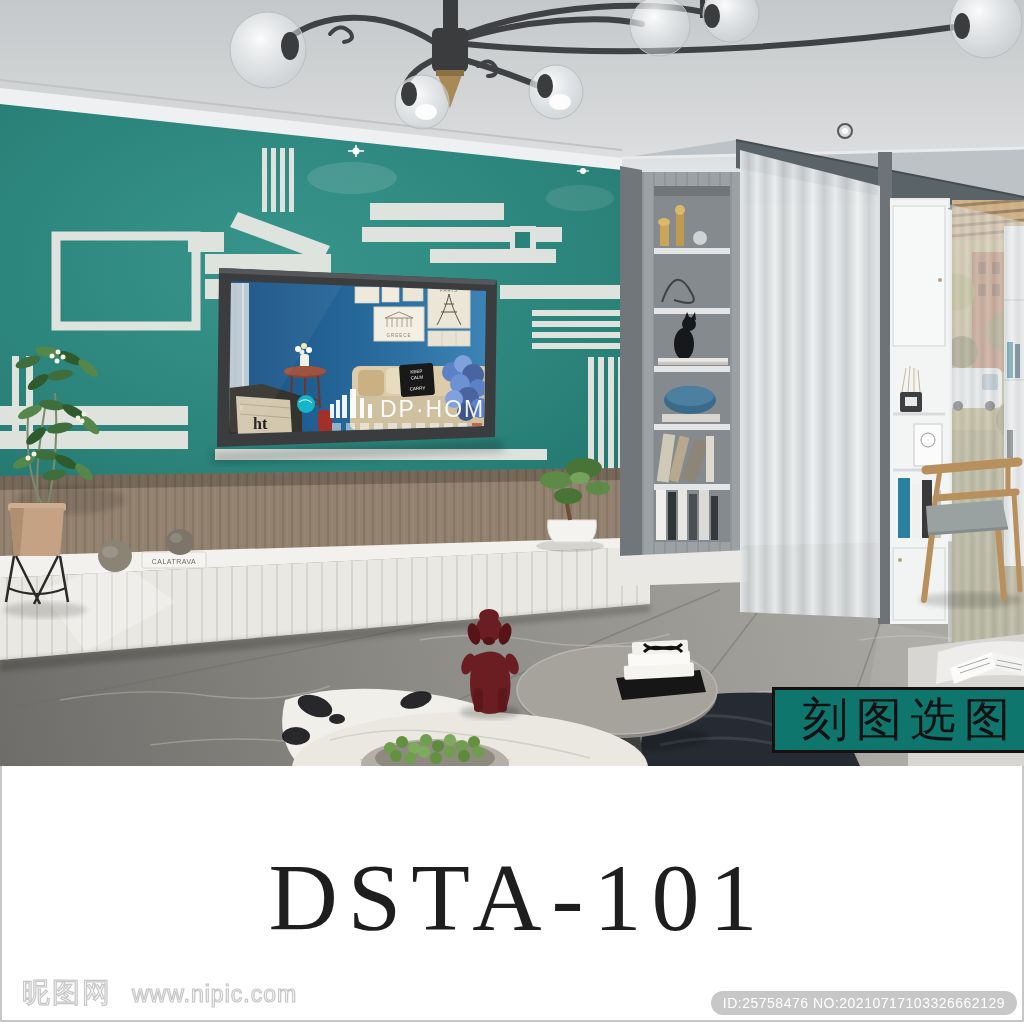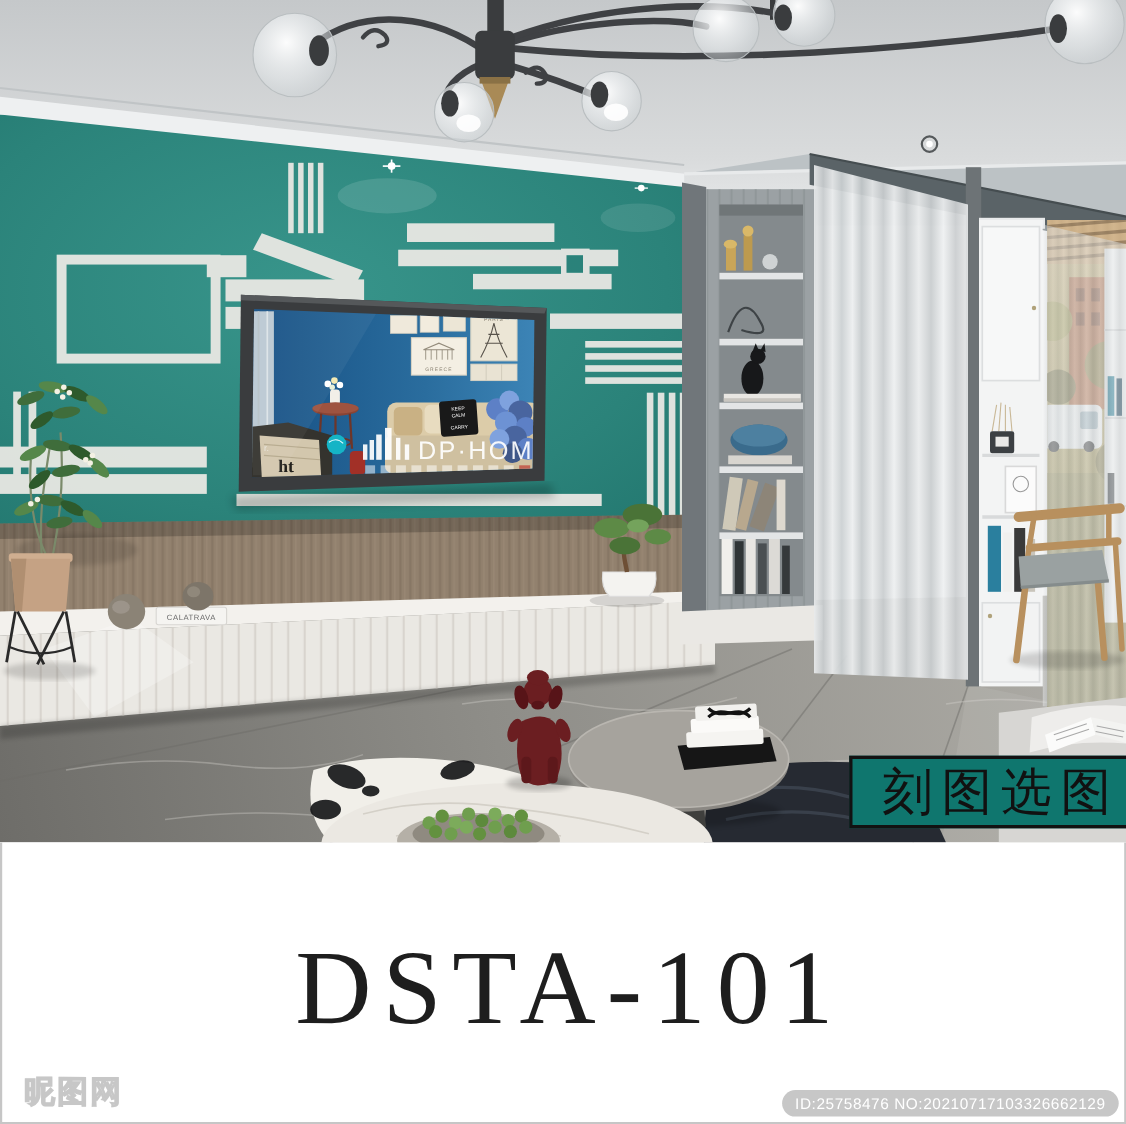--- a/index.html
+++ b/index.html
@@ -12,21 +12,21 @@
         font-family:"Liberation Serif","DejaVu Serif",serif;
         font-size:46px;letter-spacing:8px;color:#111;}
   .lower{position:absolute;top:766px;left:0;width:1024px;height:256px;
         box-sizing:border-box;background:#ffffff;
         border-left:2px solid #c6c6c6;border-right:2px solid #c6c6c6;border-bottom:2px solid #c6c6c6;}
   .product-code{margin-top:84px;text-align:center;
         font-family:"Liberation Serif","DejaVu Serif",serif;
         font-size:96px;letter-spacing:10px;color:#1e1e1e;line-height:1;margin-left:12px;}
   .wm{position:absolute;left:20px;bottom:8px;display:flex;align-items:baseline;gap:20px;
         color:#ffffff;-webkit-text-stroke:1.2px #c7c7c7;
-        text-shadow:0 0 1px #cfcfcf;font-weight:bold;}
+        text-shadow:0 0 1px #cfcfcf;font-weight:normal;}
   .wm .site{font-size:28px;letter-spacing:2px;}
   .wm .url{font-size:23px;letter-spacing:1px;}
   .id-badge{position:absolute;right:5px;bottom:5px;background:#c7c7c7;color:#ffffff;
         font-size:14px;padding:4px 12px;border-radius:12px;letter-spacing:.5px;}
 </style>
 </head>
 <body>
 
 <div class="page">
 
@@ -651,17 +651,18 @@
   </svg>
 
   <div class="selection-label">
     <span>刻图选图</span>
   </div>
 
   <div class="lower">
     <div class="product-code">DSTA-101</div>
     <div class="wm">
       <span class="site">昵图网</span>
+      <span class="url">www.nipic.com</span>
     </div>
     <div class="id-badge">ID:25758476 NO:20210717103326662129</div>
   </div>
 
 </div>
 
 </body></html>

